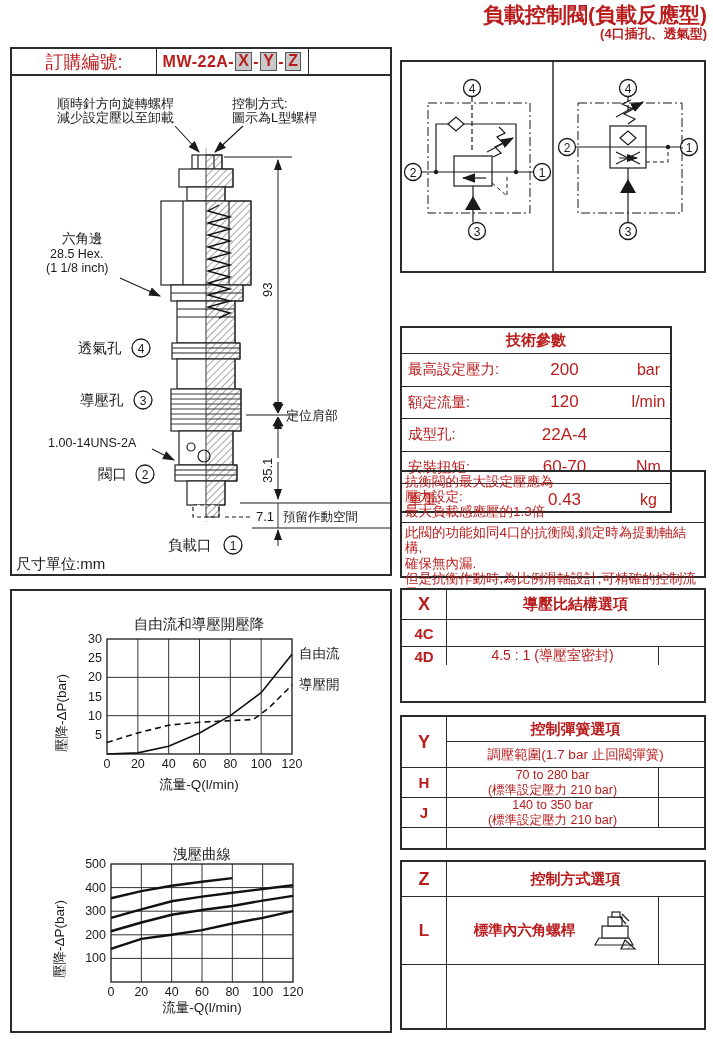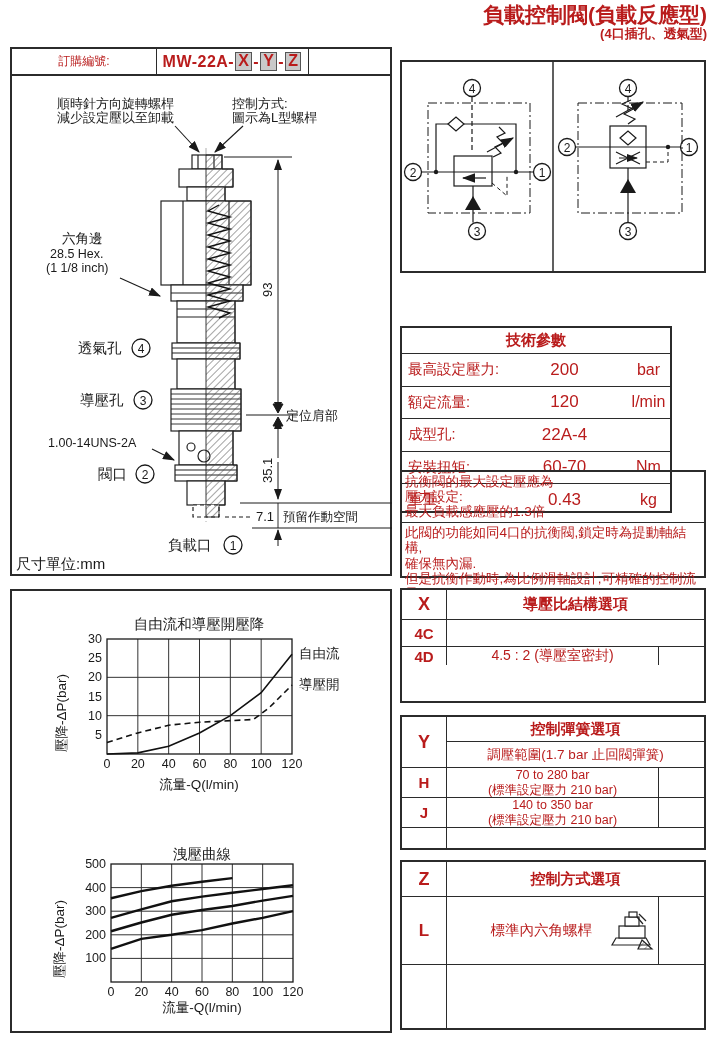--- a/index.html
+++ b/index.html
@@ -8,21 +8,21 @@
   .abs{position:absolute;box-sizing:border-box;}
   .box{position:absolute;box-sizing:border-box;border:2px solid #2b2b2b;background:#fff;}
   svg{position:absolute;overflow:visible;}
   svg text{font-family:"Liberation Sans","DejaVu Sans",sans-serif;fill:#1a1a1a;}
   .title{position:absolute;top:1px;right:6px;font-size:21px;font-weight:bold;white-space:nowrap;}
   .subtitle{position:absolute;top:25px;right:6px;font-size:13px;font-weight:bold;white-space:nowrap;}
   
   .orderrow{position:absolute;left:12px;top:49px;width:378px;height:27px;display:grid;
             grid-template-columns:145px 152px 1fr;border-bottom:2px solid #2b2b2b;box-sizing:border-box;}
   .orderrow>div{display:flex;align-items:center;justify-content:center;box-sizing:border-box;}
-  .oc1{font-size:12px;border-right:1.5px solid #2b2b2b;}
+  .oc1{font-size:18px;border-right:1.5px solid #2b2b2b;}
   .oc2{font-size:16px;font-weight:bold;border-right:1.5px solid #2b2b2b;letter-spacing:.5px;}
   .cb{display:inline-block;border:1px solid #555;background:#c9c9c9;padding:0 2px;line-height:1.05;margin:0 1px;}
   
   .tech{left:400px;top:282px;width:272px;height:187px;border:2px solid #2b2b2b;margin-top:44px;}
   .tech .hd{height:25px;display:flex;align-items:center;justify-content:center;
             font-weight:bold;font-size:15px;border-bottom:1.5px solid #2b2b2b;}
   .tech .trow{height:31.5px;display:grid;grid-template-columns:100px 125px 1fr;align-items:center;
             border-bottom:1.5px solid #2b2b2b;}
   .tech .trow:last-child{border-bottom:none;}
   .tech .tl{font-size:14.5px;padding-left:6px;white-space:nowrap;}
@@ -352,21 +352,21 @@
     <div class="orow first" style="height:29px;">
       <div class="ocell okey">X</div>
       <div class="ocell otitle">導壓比結構選項</div>
     </div>
     <div class="orow" style="height:27px;">
       <div class="ocell ocode">4C</div>
       <div class="ocell otail"></div>
     </div>
     <div class="orow" style="height:15px;">
       <div class="ocell ocode">4D</div>
-      <div class="ocell odesc">4.5 : 2 (導壓室密封)</div>
+      <div class="ocell odesc">4.5 : 1 (導壓室密封)</div>
       <div class="ocell otail"></div>
     </div>
   </div>
 
   <div class="opt" style="top:715px;height:135px;">
     <div style="position:absolute;left:0;top:0;width:45px;height:50px;border-right:1.5px solid #2b2b2b;display:flex;align-items:center;justify-content:center;font-weight:bold;font-size:18px;box-sizing:border-box;">Y</div>
     <div style="margin-left:45px;height:25px;display:flex;align-items:center;justify-content:center;font-weight:bold;font-size:15px;border-bottom:1px solid #2b2b2b;box-sizing:border-box;">控制彈簧選項</div>
     <div style="margin-left:45px;height:25px;display:flex;align-items:center;justify-content:center;font-size:13.5px;box-sizing:border-box;">調壓範圍(1.7 bar 止回閥彈簧)</div>
     <div class="orow" style="height:30px;">
       <div class="ocell ocode">H</div>
@@ -390,21 +390,21 @@
     </div>
   </div>
 
   <div class="opt" style="top:860px;height:170px;">
     <div class="orow first" style="height:34px;">
       <div class="ocell okey">Z</div>
       <div class="ocell otitle">控制方式選項</div>
     </div>
     <div class="orow" style="height:68px;">
       <div class="ocell ocode" style="font-size:17px;">L</div>
-      <div class="ocell odesc" style="justify-content:flex-end;padding-left:10px;gap:14px;font-size:14.5px;">
+      <div class="ocell odesc" style="justify-content:center;padding-left:10px;gap:14px;font-size:14.5px;font-weight:bold;">
         <span>標準內六角螺桿</span>
         <svg width="52" height="44" viewBox="0 0 52 44" style="position:static;">
           <g stroke="#222" fill="#fff" stroke-width="1.2">
             <polygon points="6,36 44,36 40,29 10,29"></polygon>
             <rect x="13" y="17" width="26" height="12"></rect>
             <rect x="19" y="8" width="14" height="9"></rect>
             <rect x="23" y="3" width="8" height="5"></rect>
             <line x1="31" y1="8" x2="37" y2="15"></line>
             <line x1="33" y1="5" x2="40" y2="12"></line>
             <polygon points="36,31 46,40 32,40" fill="url(#hatch)"></polygon>

